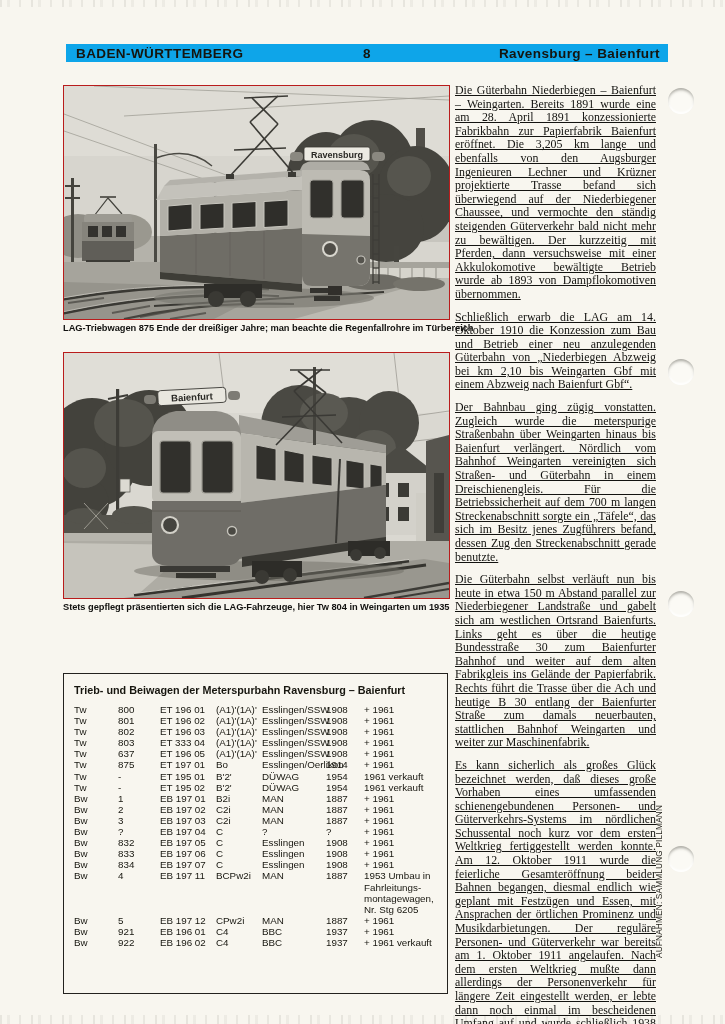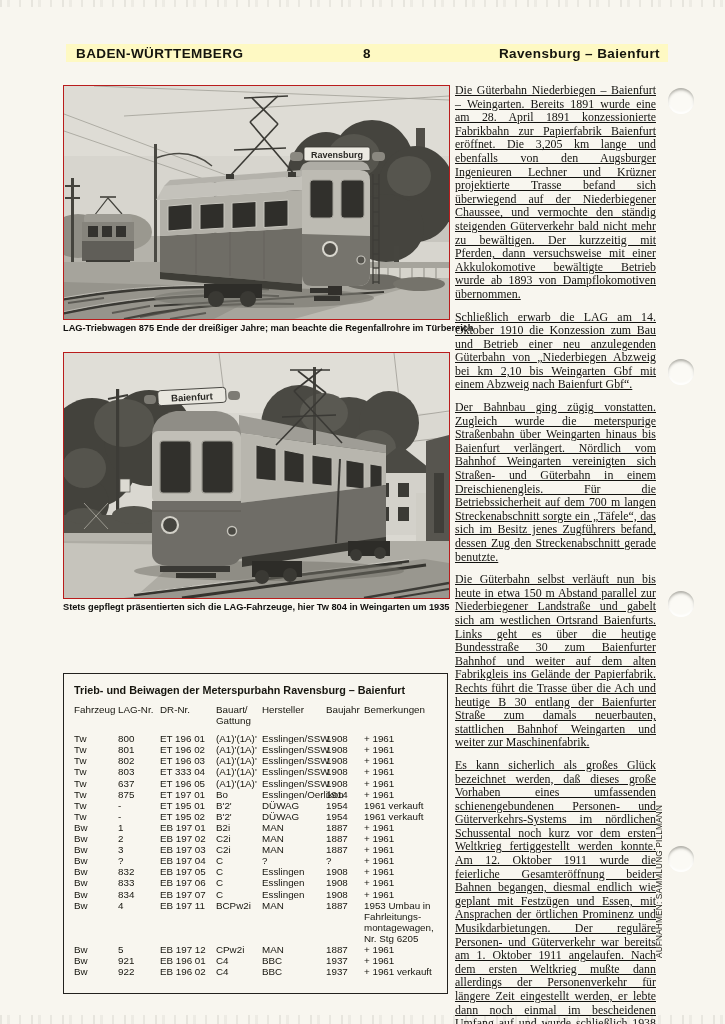--- a/index.html
+++ b/index.html
@@ -91,21 +91,21 @@
 <div class="page" style="background: rgb(248, 246, 239);">
 
   <div class="edge-noise top"></div>
   <div class="edge-noise bottom"></div>
 
   <div class="punch-hole" id="hole1"></div>
   <div class="punch-hole" id="hole2"></div>
   <div class="punch-hole" id="hole3"></div>
   <div class="punch-hole" id="hole4"></div>
 
-  <header class="topbar" style="background: #fef9c3;">
+  <header class="topbar" style="background: #0ea5e9;">
     <span class="tleft">BADEN-WÜRTTEMBERG</span>
     <span class="tcenter">8</span>
     <span class="tright">Ravensburg – Baienfurt</span>
   </header>
 
   <figure class="photo" id="photo1" style="margin:0">
     <svg viewBox="0 0 385 233" preserveAspectRatio="none">
       <rect width="385" height="233" fill="#d7d5ce"></rect>
       <rect width="385" height="70" fill="#dedcd5"></rect>
       <g stroke="#8d8b83" stroke-width="0.8" opacity="0.75">
@@ -376,30 +376,20 @@
         <line x1="262" y1="40" x2="234" y2="18"></line>
         <line x1="226" y1="17" x2="266" y2="17"></line>
         <line x1="218" y1="64" x2="272" y2="62"></line>
       </g>
     </svg>
   </figure>
   <figcaption class="caption" id="caption2">Stets gepflegt präsentierten sich die LAG-Fahrzeuge, hier Tw 804 in Weingarten um 1935</figcaption>
 
   <section class="tablebox">
     <div class="ttitle">Trieb- und Beiwagen der Meterspurbahn Ravensburg – Baienfurt</div>
-    <div class="trow thead-row">
-        <span class="tcell">Fahrzeug</span>
-        <span class="tcell">LAG-Nr.</span>
-        <span class="tcell">DR-Nr.</span>
-        <span class="tcell">Bauart/
-Gattung</span>
-        <span class="tcell">Hersteller</span>
-        <span class="tcell">Baujahr</span>
-        <span class="tcell">Bemerkungen</span>
-      </div>
     <div class="tbody">
         <div class="trow">
           <span class="tcell">Tw</span>
           <span class="tcell">800</span>
           <span class="tcell">ET 196 01</span>
           <span class="tcell">(A1)'(1A)'</span>
           <span class="tcell">Esslingen/SSW</span>
           <span class="tcell">1908</span>
           <span class="tcell">+ 1961</span>
         </div>

